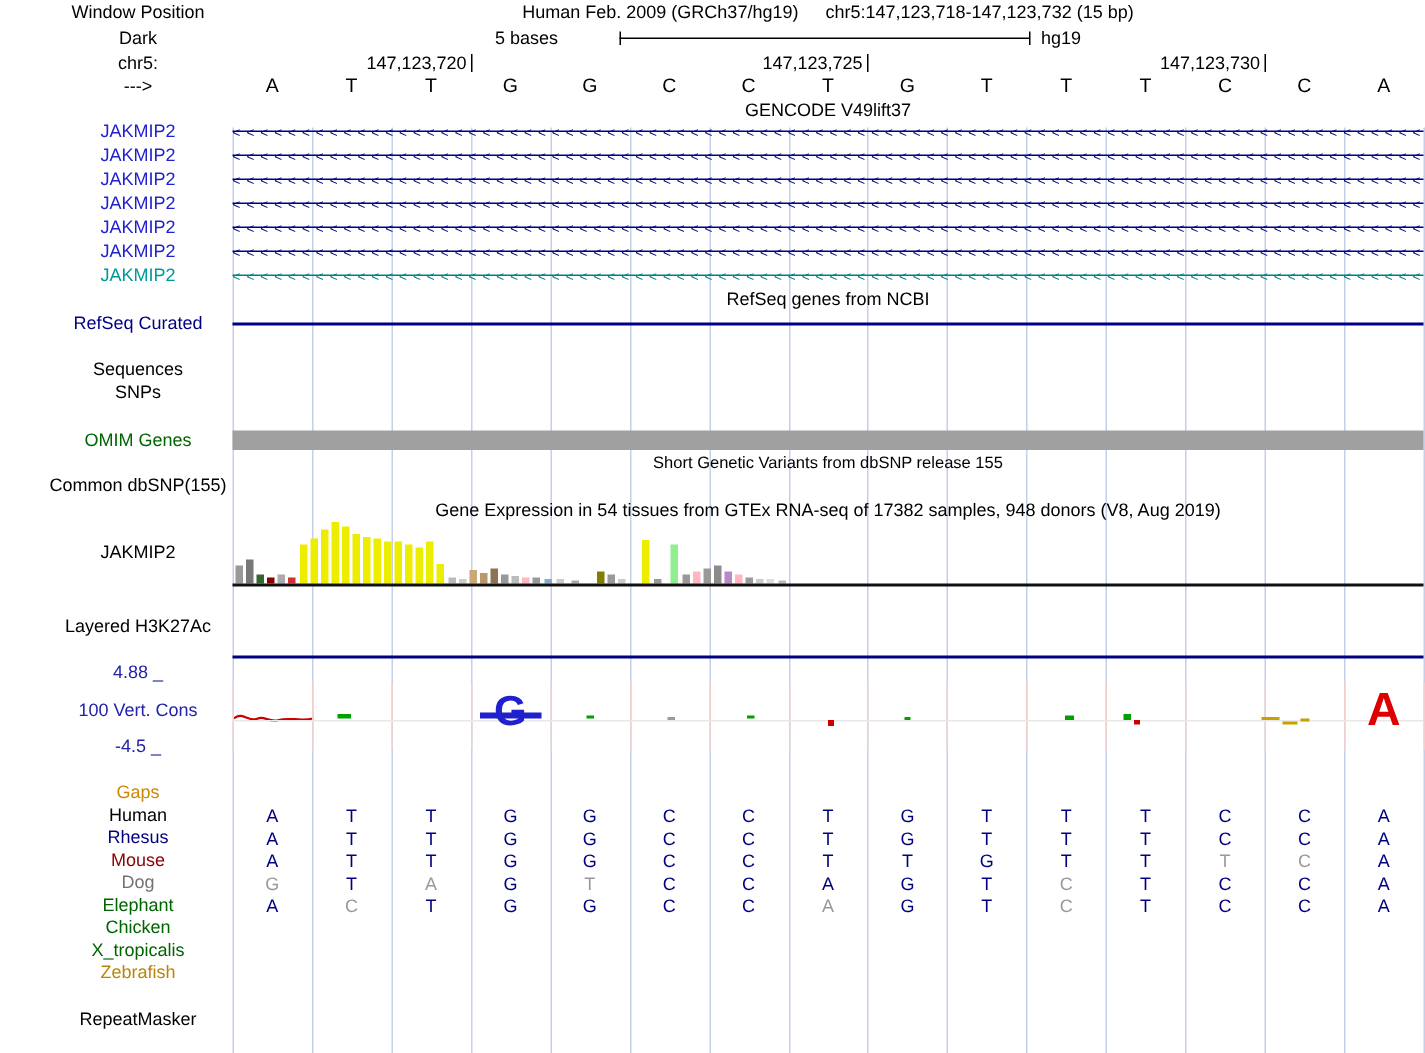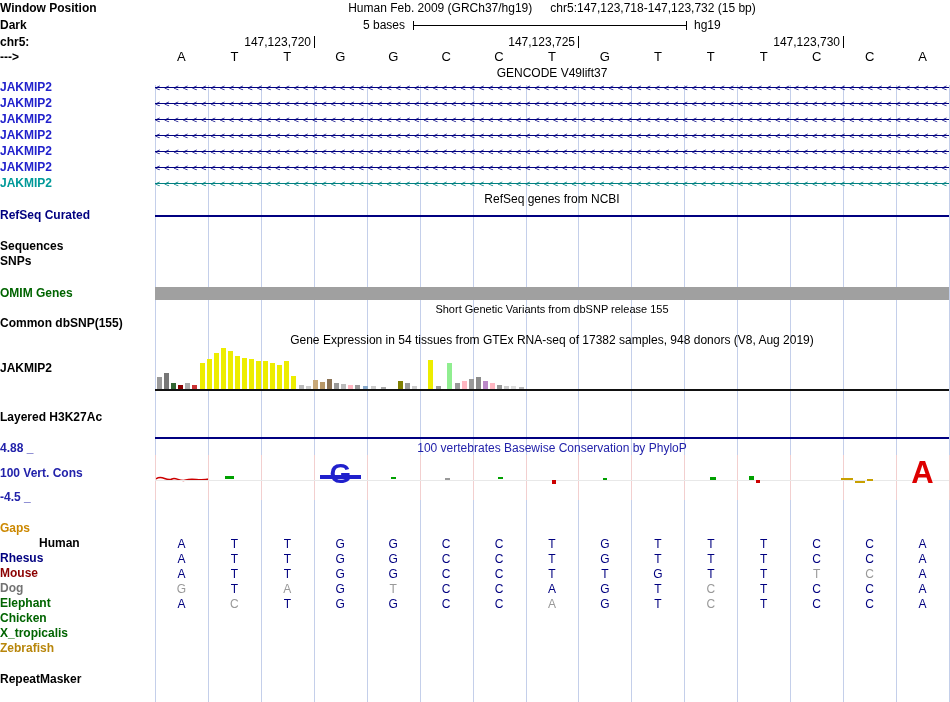--- a/index.html
+++ b/index.html
@@ -1,20 +1,20 @@
 <!DOCTYPE html>
 <html><head>
 <meta charset="utf-8">
 <style>
   html,body{margin:0;padding:0;background:#ffffff;}
   #stage{
     position:relative;width:950px;height:702px;background:#ffffff;overflow:hidden;
     font-family:"Liberation Sans","DejaVu Sans",sans-serif;color:#000;
   }
-  .lbl{position:absolute;left:0;width:152px;text-align:left;font-size:12px;line-height:13px;white-space:nowrap;font-weight:bold;}
+  .lbl{position:absolute;left:16px;width:152px;text-align:center;font-size:12px;line-height:13px;white-space:nowrap;}
   .title{position:absolute;left:155px;width:794px;text-align:center;font-size:12px;line-height:13px;white-space:nowrap;}
   .vline{position:absolute;width:1px;background:#C4CFEA;}
   .pline{position:absolute;width:1px;background:#F2CFCF;}
   .letter{position:absolute;width:24px;margin-left:-12px;text-align:center;font-size:12px;line-height:14px;}
   .arrowrow{position:absolute;left:155px;width:794px;height:14px;overflow:hidden;white-space:nowrap;
             font-size:9px;line-height:14px;letter-spacing:4px;}
   .gap{display:inline-block;width:18px;}
 </style>
 </head>
 <body>
@@ -53,21 +53,21 @@
     <div class="pline" style="left: 578px; top: 455px; height: 45px;"></div>
     <div class="pline" style="left: 631px; top: 455px; height: 45px;"></div>
     <div class="pline" style="left: 684px; top: 455px; height: 45px;"></div>
     <div class="pline" style="left: 737px; top: 455px; height: 45px;"></div>
     <div class="pline" style="left: 790px; top: 455px; height: 45px;"></div>
     <div class="pline" style="left: 843px; top: 455px; height: 45px;"></div>
     <div class="pline" style="left: 896px; top: 455px; height: 45px;"></div>
     <div class="pline" style="left: 949px; top: 455px; height: 45px;"></div>
     <div class="lbl" style="top: 2px;">Window Position</div>
     <div class="lbl" style="top: 19px;">Dark</div>
-    <div style="position: absolute; left: 330px; width: 75px; text-align: right; top: 19px; font-size: 12px; line-height: 13px;">5 bases</div>
+    <div style="position: absolute; left: 330px; width: 75px; text-align: left; top: 19px; font-size: 12px; line-height: 13px;">5 bases</div>
     <div style="position: absolute; left: 413px; top: 25px; width: 273px; height: 1px; background: rgb(0, 0, 0);"></div>
     <div style="position: absolute; left: 413px; top: 21px; width: 1px; height: 9px; background: rgb(0, 0, 0);"></div>
     <div style="position: absolute; left: 686px; top: 21px; width: 1px; height: 9px; background: rgb(0, 0, 0);"></div>
     <div style="position: absolute; left: 694px; top: 19px; font-size: 12px; line-height: 13px;">hg19</div>
     <div class="lbl" style="top: 36px;">chr5:</div>
     <div style="position: absolute; left: 227px; width: 84px; text-align: right; top: 36px; font-size: 12px; line-height: 13px;">147,123,720</div>
     <div style="position: absolute; left: 314px; top: 36px; width: 1px; height: 12px; background: rgb(0, 0, 0);"></div>
     <div style="position: absolute; left: 491px; width: 84px; text-align: right; top: 36px; font-size: 12px; line-height: 13px;">147,123,725</div>
     <div style="position: absolute; left: 578px; top: 36px; width: 1px; height: 12px; background: rgb(0, 0, 0);"></div>
     <div style="position: absolute; left: 756px; width: 84px; text-align: right; top: 36px; font-size: 12px; line-height: 13px;">147,123,730</div>
@@ -166,41 +166,40 @@
     <div style="position: absolute; left: 483px; top: 381px; width: 5px; height: 8px; background: rgb(186, 136, 200);"></div>
     <div style="position: absolute; left: 490px; top: 383px; width: 5px; height: 6px; background: rgb(255, 182, 193);"></div>
     <div style="position: absolute; left: 497px; top: 385px; width: 5px; height: 4px; background: rgb(153, 153, 153);"></div>
     <div style="position: absolute; left: 504px; top: 386px; width: 5px; height: 3px; background: rgb(204, 204, 204);"></div>
     <div style="position: absolute; left: 511px; top: 386px; width: 5px; height: 3px; background: rgb(221, 221, 221);"></div>
     <div style="position: absolute; left: 519px; top: 387px; width: 5px; height: 2px; background: rgb(187, 187, 187);"></div>
     <div style="position: absolute; left: 155px; top: 389px; width: 794px; height: 2px; background: rgb(17, 17, 17);"></div>
     <div class="lbl" style="top: 411px;">Layered H3K27Ac</div>
     <div style="position: absolute; left: 155px; top: 437px; width: 794px; height: 2px; background: rgb(0, 0, 128);"></div>
     <div class="lbl" style="top: 442px; color: rgb(34, 34, 170);">4.88 _</div>
-    <div class="title" style="top: 442px; color: rgb(34, 34, 170);">100 vertebrates Basewise Conservation by PhyloP</div>
     <div class="lbl" style="top: 467px; color: rgb(34, 34, 170);">100 Vert. Cons</div>
     <div class="lbl" style="top: 491px; color: rgb(34, 34, 170);">-4.5 _</div>
     <div style="position: absolute; left: 155px; top: 480px; width: 794px; height: 1px; background: rgb(232, 232, 232);"></div>
     <div style="position: absolute; left: 225px; top: 476px; width: 9px; height: 3px; background: rgb(0, 160, 0);"></div>
     <div style="position: absolute; left: 391px; top: 477px; width: 5px; height: 2px; background: rgb(0, 160, 0);"></div>
     <div style="position: absolute; left: 445px; top: 478px; width: 5px; height: 2px; background: rgb(153, 153, 153);"></div>
     <div style="position: absolute; left: 498px; top: 477px; width: 5px; height: 2px; background: rgb(0, 160, 0);"></div>
     <div style="position: absolute; left: 552px; top: 480px; width: 4px; height: 4px; background: rgb(204, 0, 0);"></div>
     <div style="position: absolute; left: 603px; top: 478px; width: 4px; height: 2px; background: rgb(0, 160, 0);"></div>
     <div style="position: absolute; left: 710px; top: 477px; width: 6px; height: 3px; background: rgb(0, 160, 0);"></div>
     <div style="position: absolute; left: 749px; top: 476px; width: 5px; height: 4px; background: rgb(0, 160, 0);"></div>
     <div style="position: absolute; left: 756px; top: 480px; width: 4px; height: 3px; background: rgb(204, 0, 0);"></div>
     <div style="position: absolute; left: 841px; top: 478px; width: 12px; height: 2px; background: rgb(200, 160, 0);"></div>
     <div style="position: absolute; left: 855px; top: 481px; width: 10px; height: 2px; background: rgb(200, 160, 0);"></div>
     <div style="position: absolute; left: 867px; top: 479px; width: 6px; height: 2px; background: rgb(200, 160, 0);"></div>
     <div style="position: absolute; left: 320px; top: 475px; width: 41px; height: 4px; background: rgb(32, 32, 204);"></div>
     <div style="position: absolute; left: 322.267px; width: 36px; text-align: center; top: 460px; font-size: 28px; line-height: 28px; font-weight: bold; color: rgb(32, 32, 204);">G</div>
     <div style="position: absolute; left: 904.533px; width: 36px; text-align: center; top: 457px; font-size: 31px; line-height: 31px; font-weight: bold; color: rgb(221, 0, 0);">A</div>
     <div class="lbl" style="top: 522px; color: rgb(204, 136, 0);">Gaps</div>
-    <div class="lbl" style="top: 537px; color: rgb(0, 0, 0); margin-left: 39px;">Human</div>
+    <div class="lbl" style="top: 537px; color: rgb(0, 0, 0);">Human</div>
     <div class="letter" style="left: 181.467px; top: 537px; color: rgb(0, 0, 128);">A</div>
     <div class="letter" style="left: 234.4px; top: 537px; color: rgb(0, 0, 128);">T</div>
     <div class="letter" style="left: 287.333px; top: 537px; color: rgb(0, 0, 128);">T</div>
     <div class="letter" style="left: 340.267px; top: 537px; color: rgb(0, 0, 128);">G</div>
     <div class="letter" style="left: 393.2px; top: 537px; color: rgb(0, 0, 128);">G</div>
     <div class="letter" style="left: 446.133px; top: 537px; color: rgb(0, 0, 128);">C</div>
     <div class="letter" style="left: 499.067px; top: 537px; color: rgb(0, 0, 128);">C</div>
     <div class="letter" style="left: 552px; top: 537px; color: rgb(0, 0, 128);">T</div>
     <div class="letter" style="left: 604.933px; top: 537px; color: rgb(0, 0, 128);">G</div>
     <div class="letter" style="left: 657.867px; top: 537px; color: rgb(0, 0, 128);">T</div>

